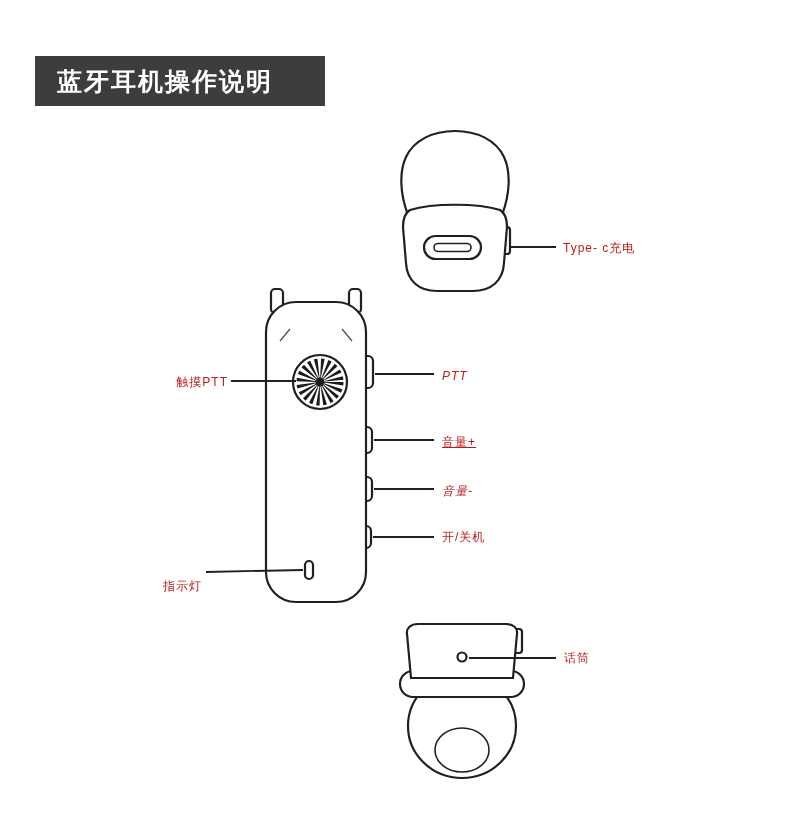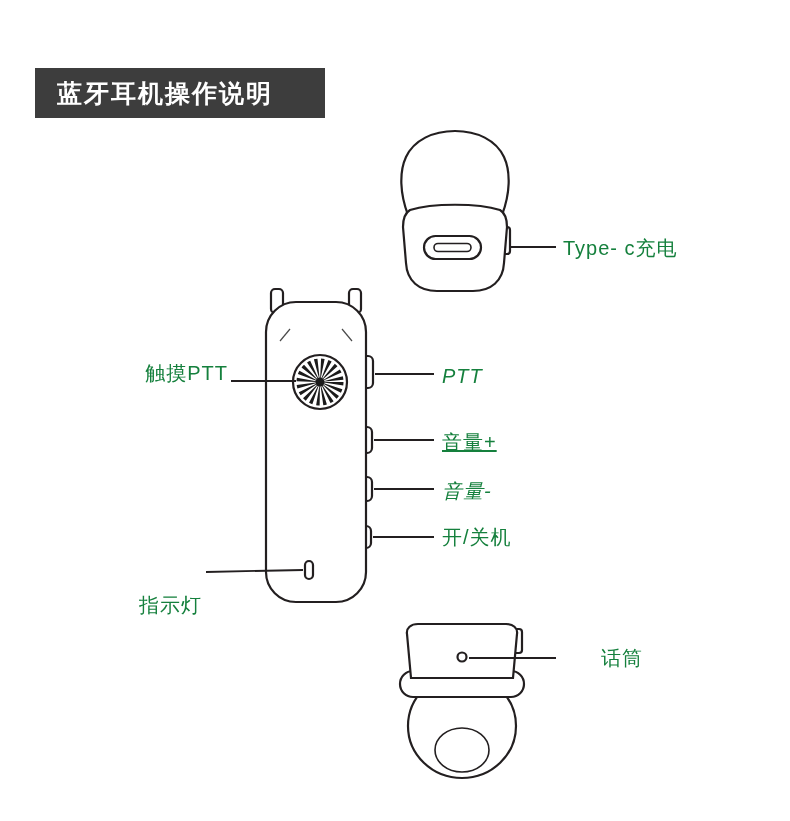--- a/index.html
+++ b/index.html
@@ -7,37 +7,37 @@
     position: relative;
     width: 790px;
     height: 821px;
     background: #ffffff;
     font-family: "Liberation Sans", "DejaVu Sans", sans-serif;
     overflow: hidden;
   }
   .title-box {
     position: absolute;
     left: 35px;
-    top: 68px;
+    top: 56px;
     width: 290px;
     height: 50px;
     background: #3d3d3d;
     color: #ffffff;
     font-size: 25px;
     font-weight: 600;
     letter-spacing: 2px;
     line-height: 50px;
     padding-left: 22px;
     box-sizing: border-box;
   }
   .diagram-svg { position: absolute; left: 0; top: 0; }
   .callout {
     position: absolute;
-    font-size: 20px;
-    color: #15803d;
+    font-size: 12px;
+    color: #b91c1c;
     line-height: 24px;
     white-space: nowrap;
     letter-spacing: 1px;
   }
   .ln { stroke: #231f20; }
   .o  { stroke-width: 2.2; }
   .d  { stroke-width: 1.6; }
   .t  { stroke-width: 1.2; stroke: #4a4a4a; }
   .leader { stroke: #231f20; stroke-width: 1.8; }
 </style>
@@ -91,21 +91,21 @@
       <line class="leader" x1="375" y1="374" x2="434" y2="374"></line>
       <line class="leader" x1="374" y1="440" x2="434" y2="440"></line>
       <line class="leader" x1="374" y1="489" x2="434" y2="489"></line>
       <line class="leader" x1="373" y1="537" x2="434" y2="537"></line>
       <line class="leader" x1="206" y1="572" x2="303" y2="570"></line>
       <line class="leader" x1="469" y1="658" x2="556" y2="658"></line>
     </g>
   </svg>
 
   <div class="callout" style="left:563px; top:236px;">Type- c充电</div>
-  <div class="callout" style="right:562px; top:361px;">触摸PTT</div>
+  <div class="callout" style="right:562px; top:370px;">触摸PTT</div>
   <div class="callout" style="left:442px; top:364px;font-style:italic;">PTT</div>
   <div class="callout" style="left:442px; top:430px;text-decoration:underline;">音量+</div>
   <div class="callout" style="left:442px; top:479px;font-style:italic;">音量-</div>
   <div class="callout" style="left:442px; top:525px;">开/关机</div>
-  <div class="callout" style="right:588px; top:593px;">指示灯</div>
-  <div class="callout" style="left:564px; top:646px;margin-left:37px;">话筒</div>
+  <div class="callout" style="right:588px; top:574px;">指示灯</div>
+  <div class="callout" style="left:564px; top:646px;">话筒</div>
 
 </div>
 
 </body></html>

